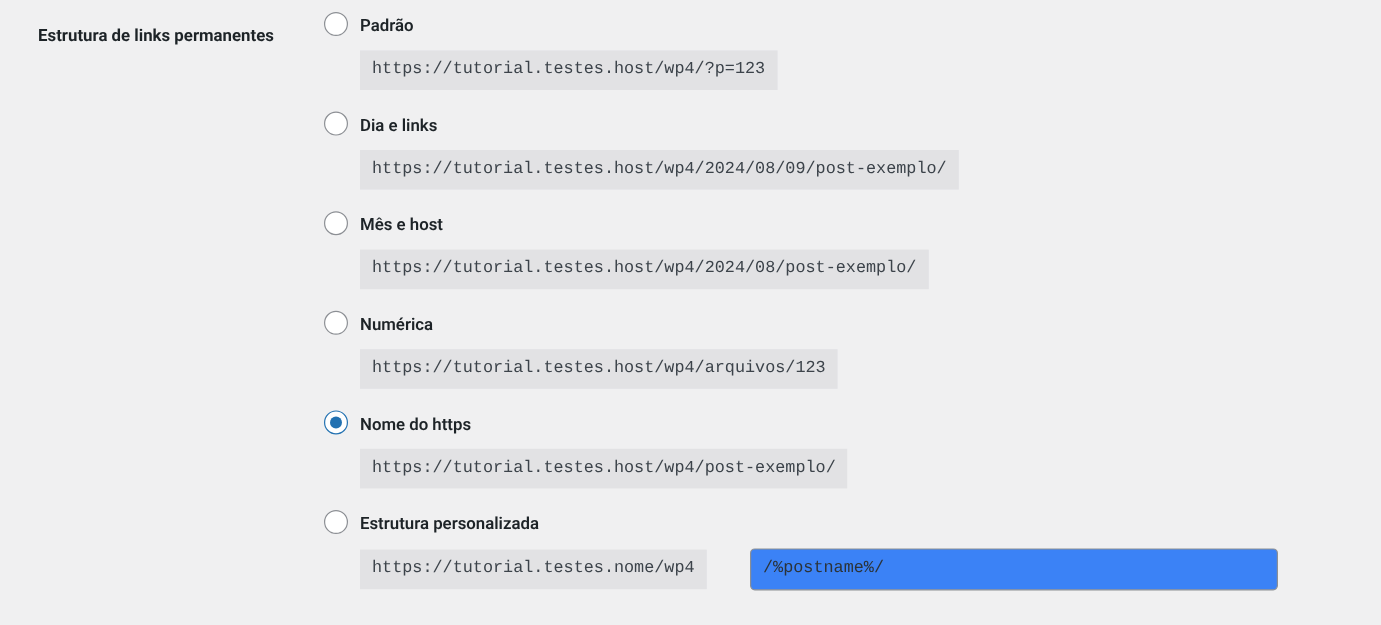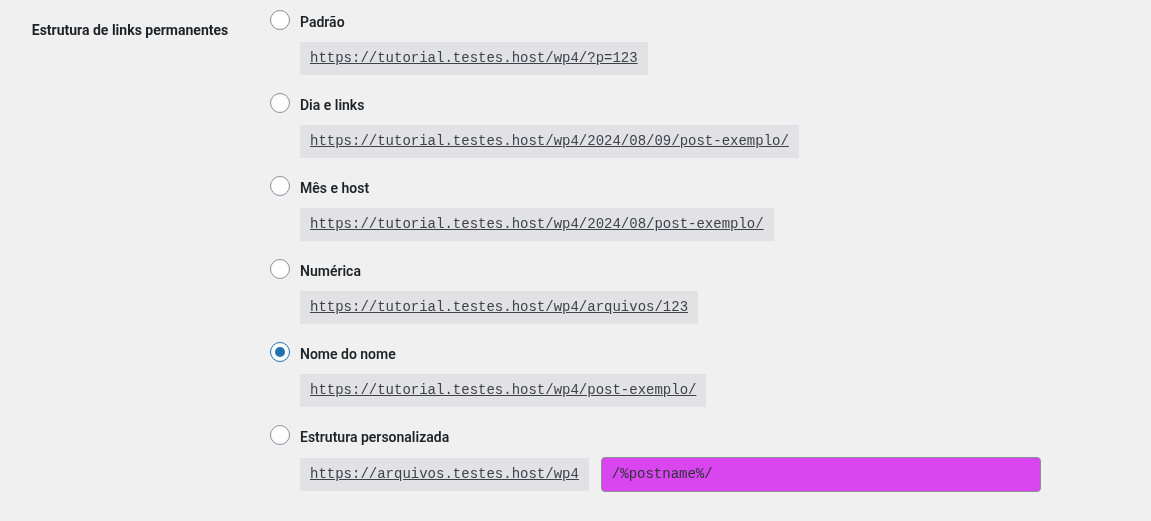--- a/index.html
+++ b/index.html
@@ -87,42 +87,42 @@
       gap: 0;
     }
     code {
       font-family: Consolas, Monaco, "Courier New", monospace;
       font-size: 14px;
       background: #e2e2e4;
       color: #3c434a;
       padding: 6px 10px;
       display: inline-block;
       line-height: 1.5;
-      text-decoration: underline;
     }
     .custom-input-row {
       margin-left: 30px;
       display: flex;
       align-items: center;
       gap: 12px;
     }
     .custom-input-row code {
       flex-shrink: 0;
     }
     input[type="text"] {
       font-family: Consolas, Monaco, "Courier New", monospace;
       font-size: 14px;
       padding: 6px 10px;
       border: 1px solid #8c8f94;
       border-radius: 4px;
-      background: #d946ef;
+      background: #3b82f6;
       color: #2c3338;
       width: 440px;
       line-height: 1.5;
       box-shadow: 0 0 0 transparent;
+      margin-left: 24px;
     }
   </style>
 </head>
 <body>
 
 <table class="form-table">
   <tbody>
     <tr>
       <th scope="row">Estrutura de links permanentes</th>
       <td>
@@ -164,34 +164,34 @@
               <label for="opt-numeric" class="radio-label">Numérica</label>
             </div>
             <div class="example-block">
               <code>https://tutorial.testes.host/wp4/arquivos/123</code>
             </div>
           </div>
 
           <div class="option-row">
             <div class="radio-line">
               <input type="radio" name="permalink" id="opt-postname" checked="" style="">
-              <label for="opt-postname" class="radio-label">Nome do nome</label>
+              <label for="opt-postname" class="radio-label">Nome do https</label>
             </div>
             <div class="example-block">
               <code>https://tutorial.testes.host/wp4/post-exemplo/</code>
             </div>
           </div>
 
           <div class="option-row">
             <div class="radio-line">
               <input type="radio" name="permalink" id="opt-custom" style="">
               <label for="opt-custom" class="radio-label">Estrutura personalizada</label>
             </div>
             <div class="custom-input-row">
-              <code>https://arquivos.testes.host/wp4</code>
+              <code>https://tutorial.testes.nome/wp4</code>
               <input type="text" value="/%postname%/" style="">
             </div>
           </div>
 
         </fieldset>
       </td>
     </tr>
   </tbody>
 </table>
 

